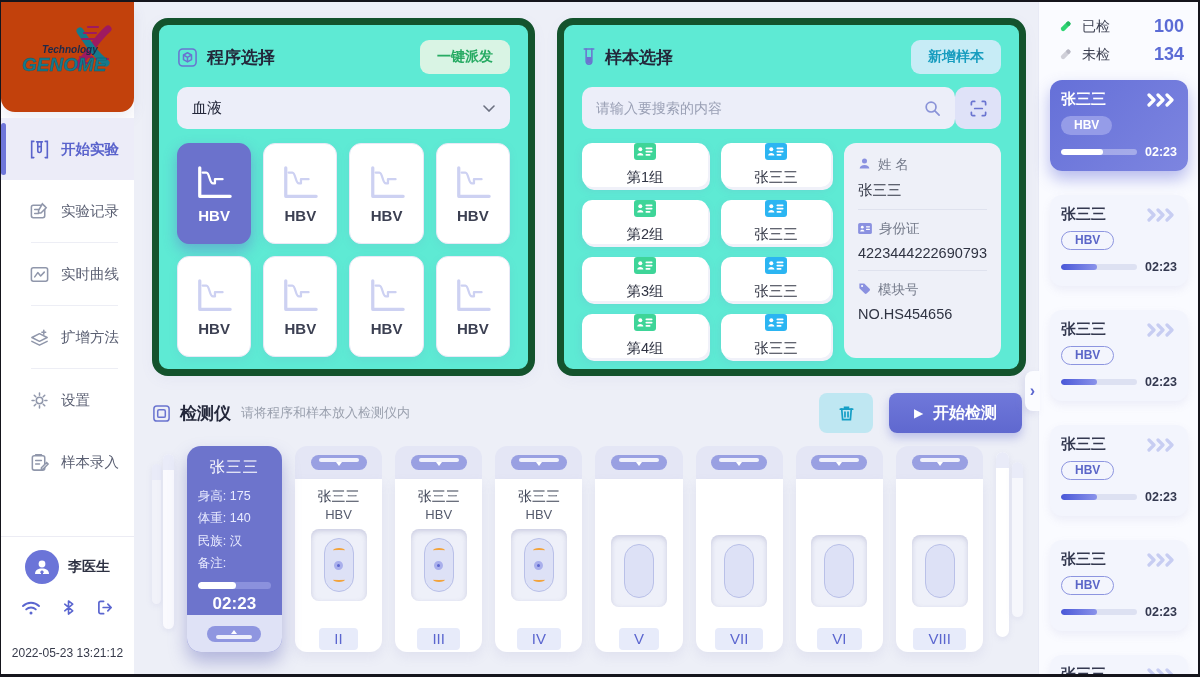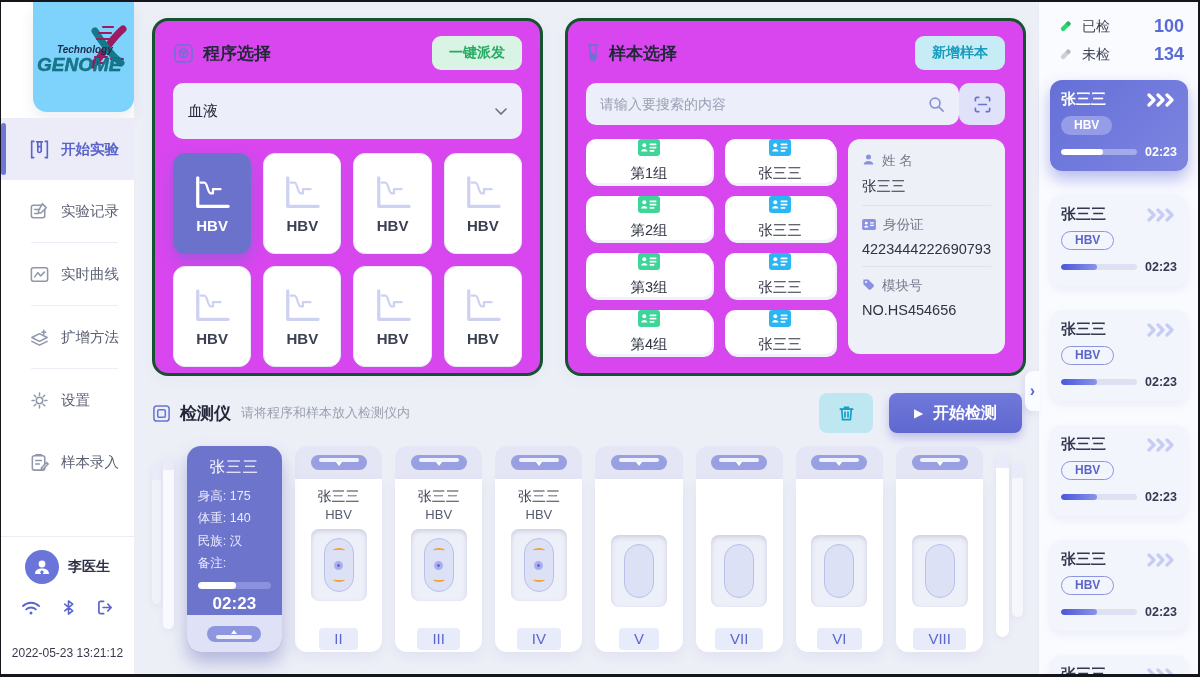--- a/index.html
+++ b/index.html
@@ -8,22 +8,22 @@
     font-family: "Liberation Sans", "DejaVu Sans", sans-serif;
     background:#edeff7;
     border-top:2px solid #15151c; border-bottom:3px solid #15151c;
     border-left:1px solid #15151c; border-right:2px solid #15151c;
     overflow:hidden;
   }
   .app { display:flex; height:100%; }
 
   
   .sidebar { width:133px; background:#fff; display:flex; flex-direction:column; position:relative; z-index:3; }
-  .logo-box { height:110px; display:flex; align-items:center; justify-content:flex-start;
-    box-shadow:0 8px 14px rgba(100,100,160,.10); border-radius:0 0 14px 14px; background:#7dd3fc;margin-left:32px; }
+  .logo-box { height:110px; display:flex; align-items:center; justify-content:center;
+    box-shadow:0 8px 14px rgba(100,100,160,.10); border-radius:0 0 14px 14px; background:#c2410c; }
   .menu { flex:1; padding-top:6px; }
   .menu-item { position:relative; height:62px; display:flex; align-items:center; gap:11px;
     padding-left:28px; color:#5a5f72; font-size:14.5px; cursor:pointer; }
   .menu-item .mi-icon { width:21px; height:21px; color:#9097ab; flex:0 0 auto; display:flex; }
   .menu-item.active { background:#ececf8; color:#5a63cc; font-weight:700; }
   .menu-item.active .mi-icon { color:#5a63cc; }
   .menu-item.active::before { content:""; position:absolute; left:0; top:5px; bottom:5px; width:5px;
     background:#6f76d9; border-radius:3px; }
   .menu-sep { height:1px; background:#edeef5; margin:0 16px 0 30px; }
   .user-sec { border-top:1px solid #ececf4; padding:13px 0 6px; }
@@ -31,31 +31,31 @@
   .avatar { width:34px; height:34px; border-radius:50%; background:#6b74d8; color:#fff;
     display:flex; align-items:center; justify-content:center; }
   .user-name { font-size:14px; color:#2d3142; font-weight:700; }
   .conn-row { display:flex; justify-content:center; align-items:center; gap:20px; margin:15px 0 12px; color:#5b66d0; }
   .conn-row .cicon { display:flex; cursor:pointer; }
   .datetime { font-size:12px; color:#363a4a; text-align:center; padding-bottom:8px;margin-top:30px; }
 
   
   .main { flex:1; padding:16px 12px 0 18px; min-width:0; position:relative; }
   .top-row { display:flex; gap:22px; }
-  .panel { background:#d946ef; border:3px solid #14532d; border-radius:16px; flex:1;
+  .panel { background:#5eead4; border:7px solid #14532d; border-radius:16px; flex:1;
     padding:15px 18px; height:358px; box-shadow:0 4px 14px rgba(120,120,180,.06); }
   .panel-head { display:flex; align-items:center; }
   .pt-icon { color:#6a74d0; display:flex; }
   .panel-title { font-size:17px; font-weight:700; color:#23273a; margin-left:9px; }
   .head-btn { margin-left:auto; font-size:14px; font-weight:700; padding:8px 17px; border-radius:9px;
     border:none; cursor:pointer; font-family:inherit; }
   .btn-green { background:#d9f4e4; color:#27ab63; }
   .btn-cyan  { background:#c7ecf6; color:#189dbf; }
 
-  .dropdown { margin-top:13px; background:#ecEEf9; border-radius:10px; height:56px; display:flex;
+  .dropdown { margin-top:13px; background:#ecEEf9; border-radius:10px; height:42px; display:flex;
     align-items:center; padding:0 15px; color:#23273a; font-size:15px; cursor:pointer; }
   .dd-caret { margin-left:auto; color:#6b7080; display:flex; }
 
   .prog-grid { display:grid; grid-template-columns:repeat(4,1fr); gap:12px; margin-top:14px; }
   .prog-card { height:101px; background:#fff; border:1px solid #e8e9f6; border-radius:12px;
     display:flex; flex-direction:column; align-items:center; justify-content:center; gap:5px;
     box-shadow:0 3px 8px rgba(130,130,190,.10); cursor:pointer; }
   .prog-card .pc-icon { color:#cdd1f2; display:flex; }
   .prog-label { font-size:15px; font-weight:700; color:#3c4052; }
   .prog-card.selected { background:#6b72cc; border-color:#6b72cc; box-shadow:0 6px 14px rgba(100,105,200,.45); }

